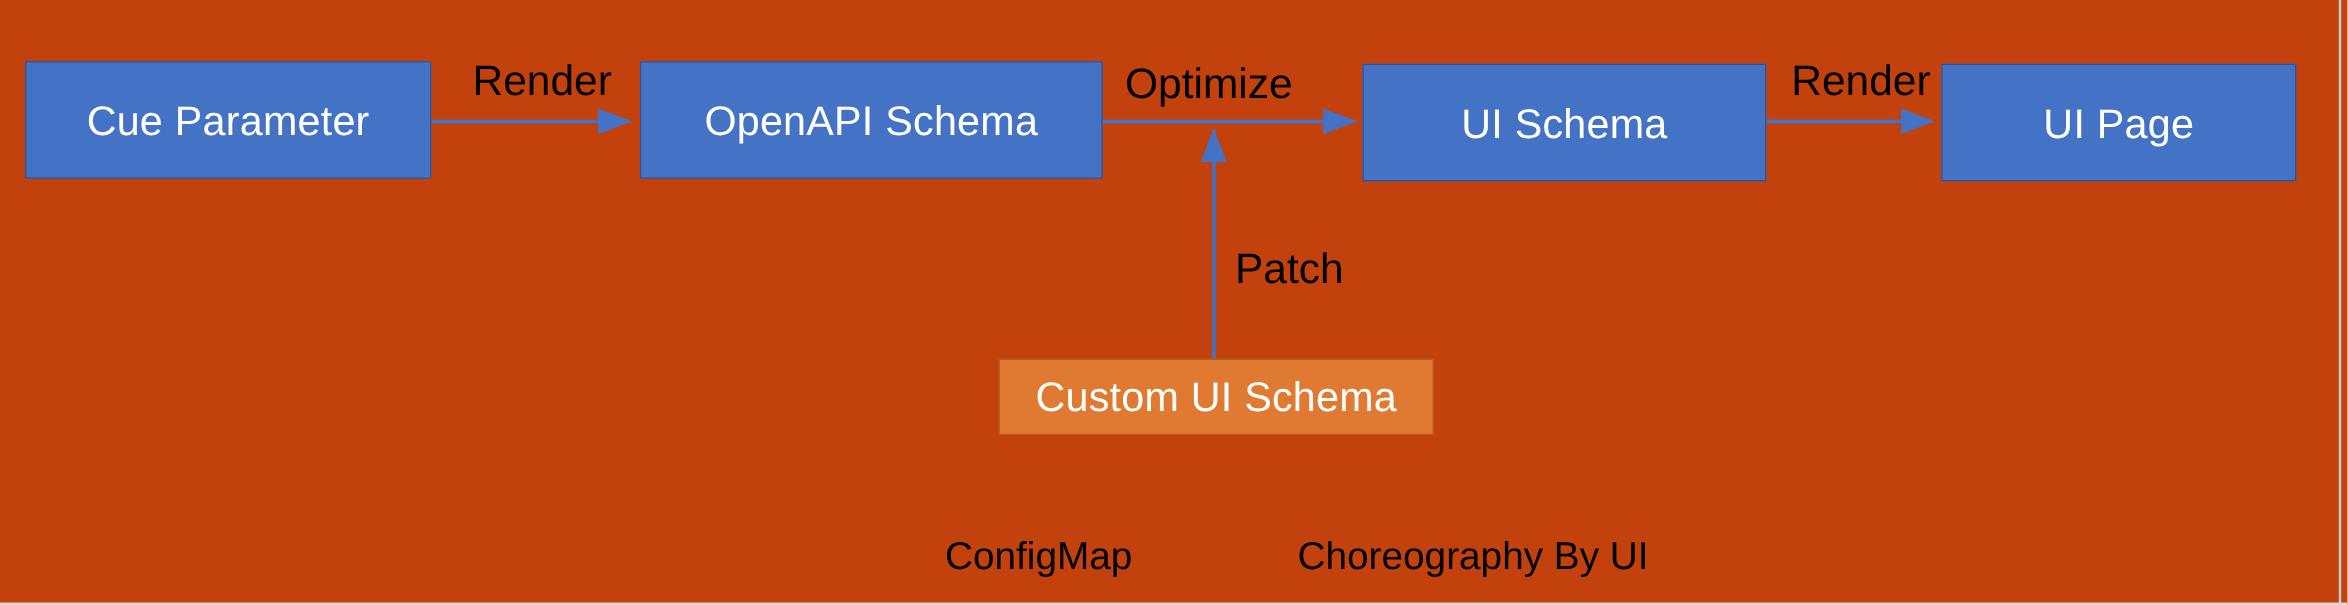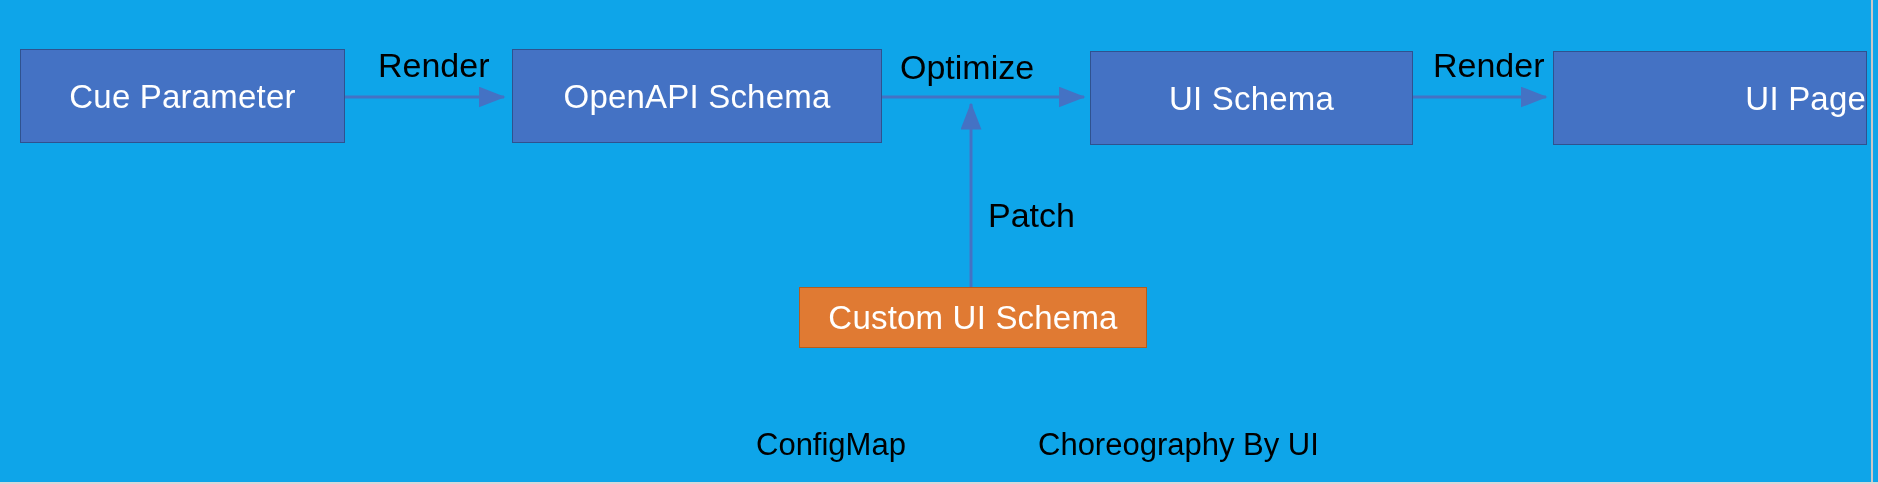--- a/index.html
+++ b/index.html
@@ -7,21 +7,21 @@
     padding: 0;
     background: #ffffff;
   }
   body {
     font-family: "Liberation Sans", sans-serif;
   }
   #canvas {
     position: relative;
     width: 1878px;
     height: 484px;
-    background: #0ea5e9;
+    background: #c2410c;
     overflow: hidden;
   }
   .node {
     position: absolute;
     box-sizing: border-box;
     display: flex;
     align-items: center;
     justify-content: center;
     color: #ffffff;
     font-size: 33px;
@@ -105,21 +105,21 @@
   </div>
 
   <div class="node node-blue" style="left:512px; top:49px; width:370px; height:94px;">
     <span>OpenAPI Schema</span>
   </div>
 
   <div class="node node-blue" style="left:1090px; top:51px; width:323px; height:94px;">
     <span>UI Schema</span>
   </div>
 
-  <div class="node node-blue" style="left:1553px; top:51px; width:314px; height:94px;justify-content:flex-end;">
+  <div class="node node-blue" style="left:1553px; top:51px; width:284px; height:94px;">
     <span>UI Page</span>
   </div>
 
   <div class="node node-orange" style="left:799px; top:287px; width:348px; height:61px;">
     <span>Custom UI Schema</span>
   </div>
 
   <div class="edge-label" style="left:378px; top:48px;">Render</div>
 
   <div class="edge-label" style="left:900px; top:50px;">Optimize</div>

